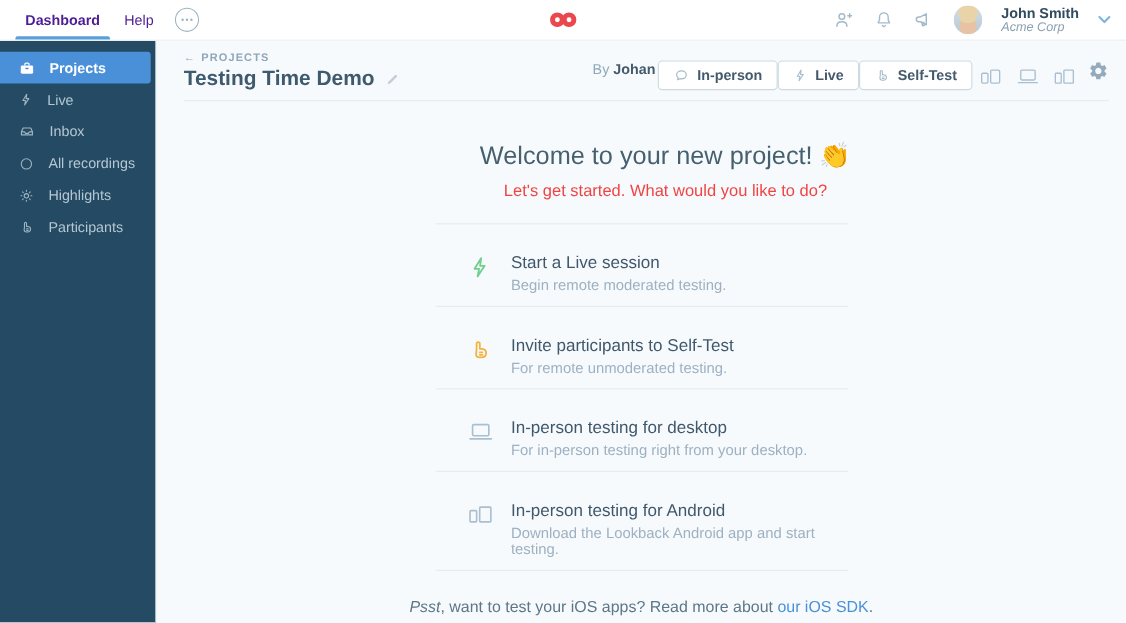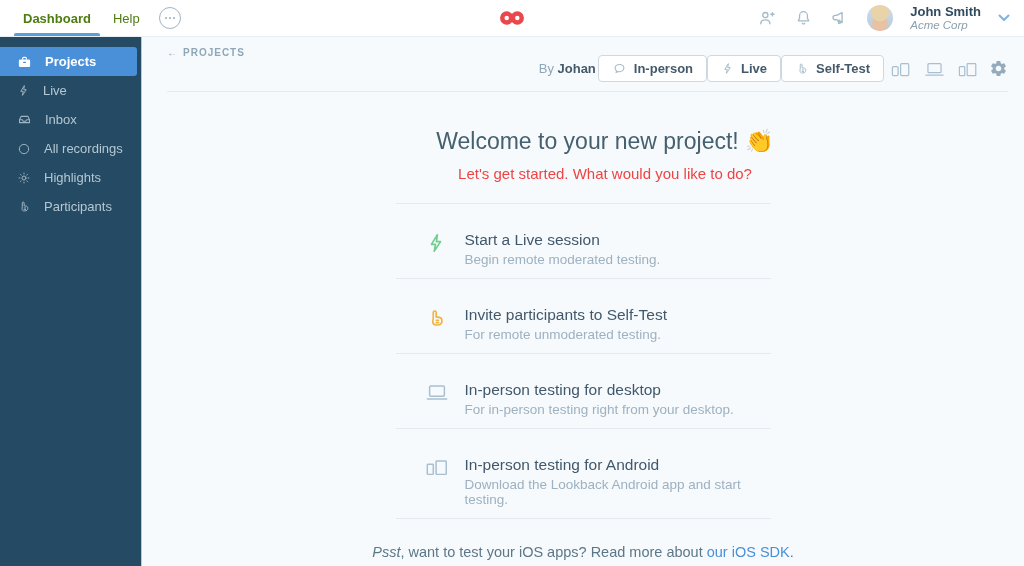--- a/index.html
+++ b/index.html
@@ -13,21 +13,21 @@
   svg { display:block; }
 
   
   .topbar {
     height:37px; background:#ffffff; border-bottom:1px solid #e9eef3;
     display:flex; align-items:stretch; position:relative; z-index:5;
   }
   .topbar-left { display:flex; align-items:stretch; padding-left:12px; }
   .nav-item {
     display:flex; align-items:center; padding:0 11px; font-size:13px;
-    color:#4d7c0f; cursor:pointer; position:relative;
+    color:#4c1d95; cursor:pointer; position:relative;
   }
   .nav-item.active { font-weight:bold; }
   .nav-item.active::after {
     content:""; position:absolute; left:2px; right:2px; bottom:0; height:3px;
     background:#5b9fd8; border-radius:2px 2px 0 0;
   }
   .ellipsis-btn {
     align-self:center; margin-left:8px; width:22px; height:22px;
     border:1px solid #9fb4c2; border-radius:50%;
     display:flex; align-items:center; justify-content:center; cursor:pointer;
@@ -73,21 +73,21 @@
   .main { flex:1; position:relative; background:#f7fafc; }
   .main-header { position:relative; height:55px; }
   .breadcrumb {
     position:absolute; left:25px; top:10px; font-size:10px; font-weight:bold;
     letter-spacing:1px; color:#8ea7b9; cursor:pointer; display:flex; gap:5px; align-items:center;
   }
   .title-row { position:absolute; left:25px; top:24px; display:flex; align-items:center; gap:9px; }
   .page-title { font-size:19px; font-weight:bold; color:#3e5a6e; }
   .pencil { cursor:pointer; }
   .header-right {
-    position:absolute; right:16px; bottom:10px; display:flex; align-items:center; 
+    position:absolute; right:16px; bottom:10px; display:flex; 
   }
   .byline { font-size:13px; color:#8ea7b9; margin-right:2px; }
   .byline b { color:#44596b; }
   .hdr-btn {
     display:flex; align-items:center; gap:7px; background:#ffffff;
     border:1px solid #ccd9e2; border-radius:4px; padding:0 13px; height:27px;
     font-size:13px; font-weight:bold; color:#44596b; cursor:pointer;
   }
   .dev-icons { display:flex; align-items:center; gap:11px; margin-left:6px; }
   .dev-icons .tb-icon { cursor:pointer; }
@@ -222,20 +222,28 @@
       <span>Participants</span>
     </div>
   </div>
 
   <div class="main">
 
     <div class="main-header">
       <div class="breadcrumb">
         <span>←</span>
         <span>PROJECTS</span>
+      </div>
+      <div class="title-row">
+        <span class="page-title">Testing Time Demo</span>
+        <span class="pencil">
+          <svg width="14" height="14" viewBox="0 0 24 24" fill="#c2cfd9">
+            <path d="M4 20l1.2-4L15.5 5.7a2 2 0 0 1 2.8 2.8L8 18.8z"></path>
+          </svg>
+        </span>
       </div>
 
       <div class="header-right">
         <span class="byline">
           <span>By</span>
           <b>Johan</b>
         </span>
 
         <button class="hdr-btn">
           <svg width="15" height="15" viewBox="0 0 24 24" fill="none" stroke="#a4bac9" stroke-width="1.7" stroke-linejoin="round">

